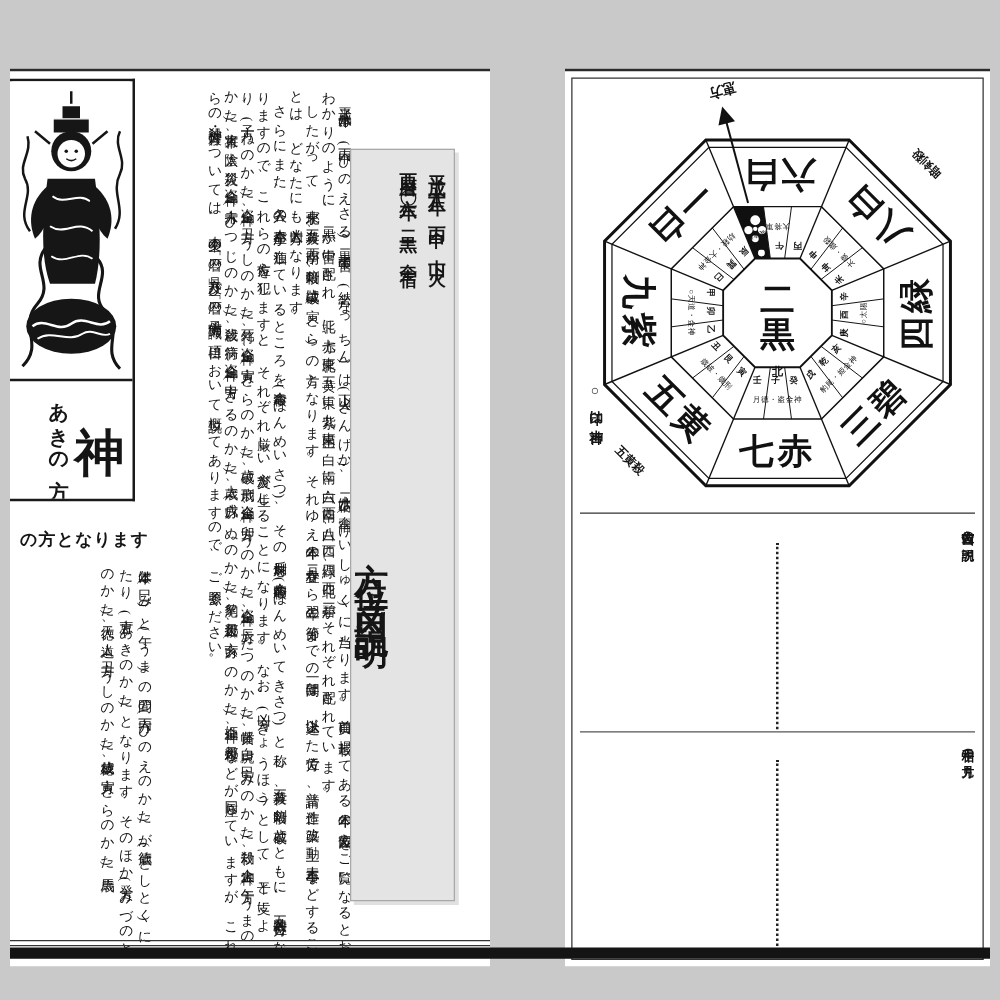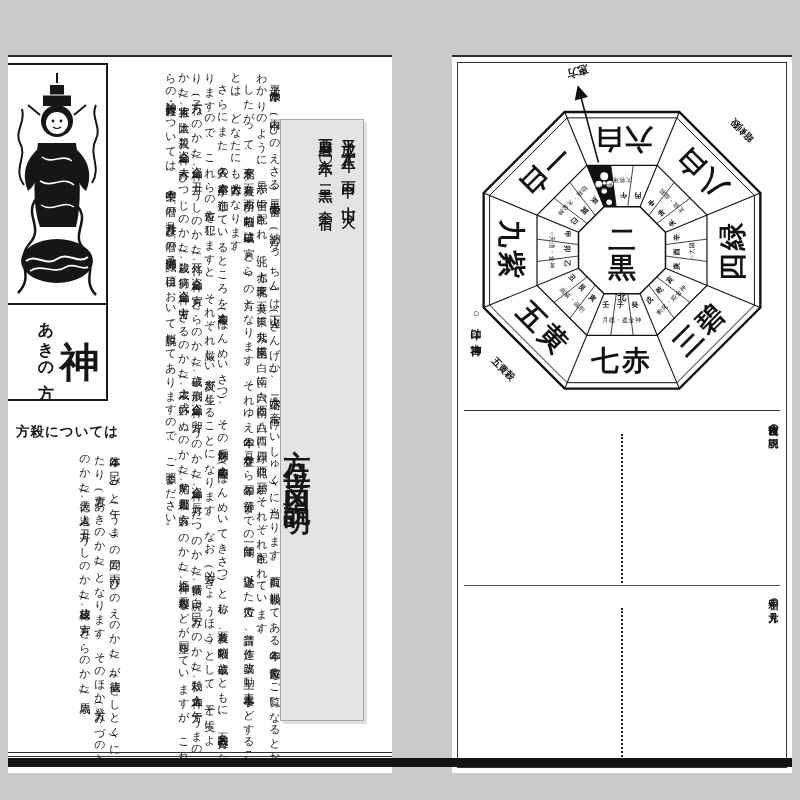--- a/index.html
+++ b/index.html
@@ -88,21 +88,21 @@
 
         <path d="M28,84 C14,96 12,112 18,126 C26,120 30,106 32,96 Z" fill="#161616"></path>
         <path d="M66,84 C80,96 82,112 76,126 C68,120 64,106 62,96 Z" fill="#161616"></path>
       </svg>
       <div id="deity-caption">
         <span class="cap-main">神</span>
         <span class="cap-sub">あきの方</span>
       </div>
     </div>
 
-    <div id="section-heading">方殺については</div>
+    <div id="section-heading">の方となります</div>
     <div id="section-text">本年は巳(み)と午(うま)の間の丙方(ひのえのかた)が歳徳(としとく)に当たり、恵方(あきのかた)となります。そのほか癸方(みづのとのかた)天徳、人道、丑方(うしのかた)歳枝徳、寅方(とらのかた)歳馬</div>
 
     <div id="main-body">
 
     <p>平成二十八年は、丙申(ひのえさる)二黒土星中宮で、納音(なっちん)は山下火(さんげか)、二十八宿は奎宿(けいしゅく)に当たります。前頁に掲載してある本年の方位図をご覧になるとおわかりのように、二黒が中宮に配され、北に七赤、東北に五黄、東に九紫、東南に一白、南に六白、西南に八白、西に四緑、西北に三碧がそれぞれ配されています。</p>
         <p>したがって、東北が五黄殺、西南が暗剣殺、歳破は寅(とら)の方となります。それゆえ本年の二月立春から翌年の節分までの一年間は、以上述べた方位で、普請、造作、改築、動土、土木工事などすることは、どなたにも大凶方となります。</p>
         <p>さらにまた、各人の本命星が在泊しているところを本命殺(ほんめいさつ)、その反対側を本命的殺(ほんめいてきさつ)と称し、五黄殺、暗剣殺、歳破とともに、五大凶殺方位となりますので、これらの方位を犯しますと、それぞれ厳しい方災が生じることになります。なお、凶方(きょうほう)として、干と支により、子方(ねのかた)盗金神、丑方(うしのかた)死符、盗金神、寅方(とらのかた)歳破、歳刑、盗金神、卯方(うのかた)盗金神、辰方(たつのかた)黄幡、白虎、巳方(みのかた)劫殺、大金神、午方(うまのかた)大将軍、太陰、災殺、盗金神、未方(ひつじのかた)歳殺、病符、盗金神、申方(さるのかた)太歳、戌方(いぬのかた)豹尾、都天殺、亥方(いのかた)姫金神、都天殺などが同座していますが、これらの神殺・方殺については、本文中の「暦の見方」及び「暦の予備知識」の項目において概説してありますので、ご参照ください。</p>
       </div>
 
     <div id="title-box">

